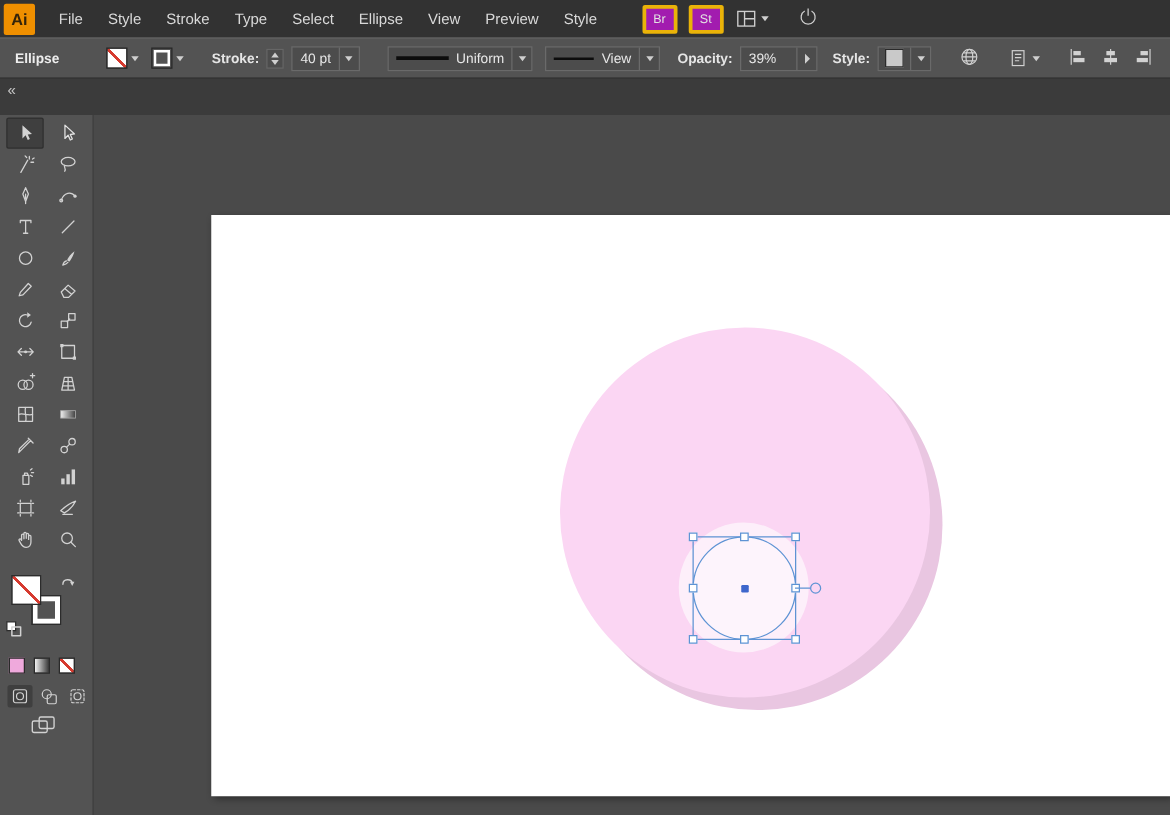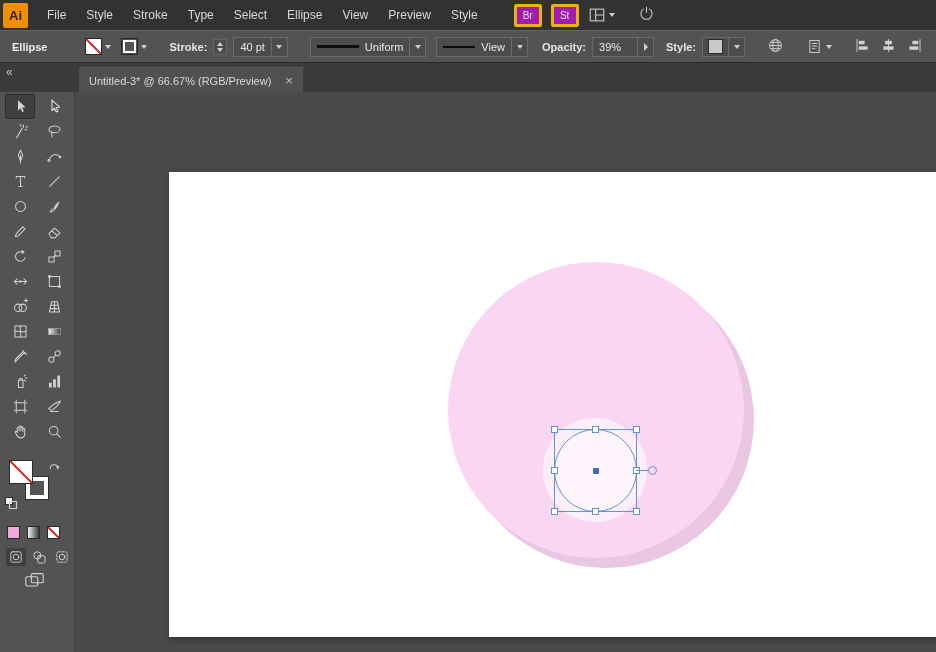--- a/index.html
+++ b/index.html
@@ -237,24 +237,20 @@
           </svg>
       </span>
     </span>
 
     <span class="vsep"></span>
 
   </div>
 
   <div class="tabstrip"></div>
   <div class="collapse-btn">«</div>
-  <div class="doc-tab">
-    <span>Untitled-3* @ 66.67% (RGB/Preview)</span>
-    <span class="tab-close">×</span>
-  </div>
 
   <div class="toolbar">
     <div class="tools">
       <div class="tool selected">
           <svg class="ti" width="17" height="17" viewBox="0 0 20 20">
             <path class="f" d="M7 2.5 L7 15 L10 12 L12 16.5 L14 15.5 L12 11.3 L16 10.8 Z"></path>
           </svg>
         </div>
       <div class="tool">
           <svg class="ti" width="17" height="17" viewBox="0 0 20 20">

